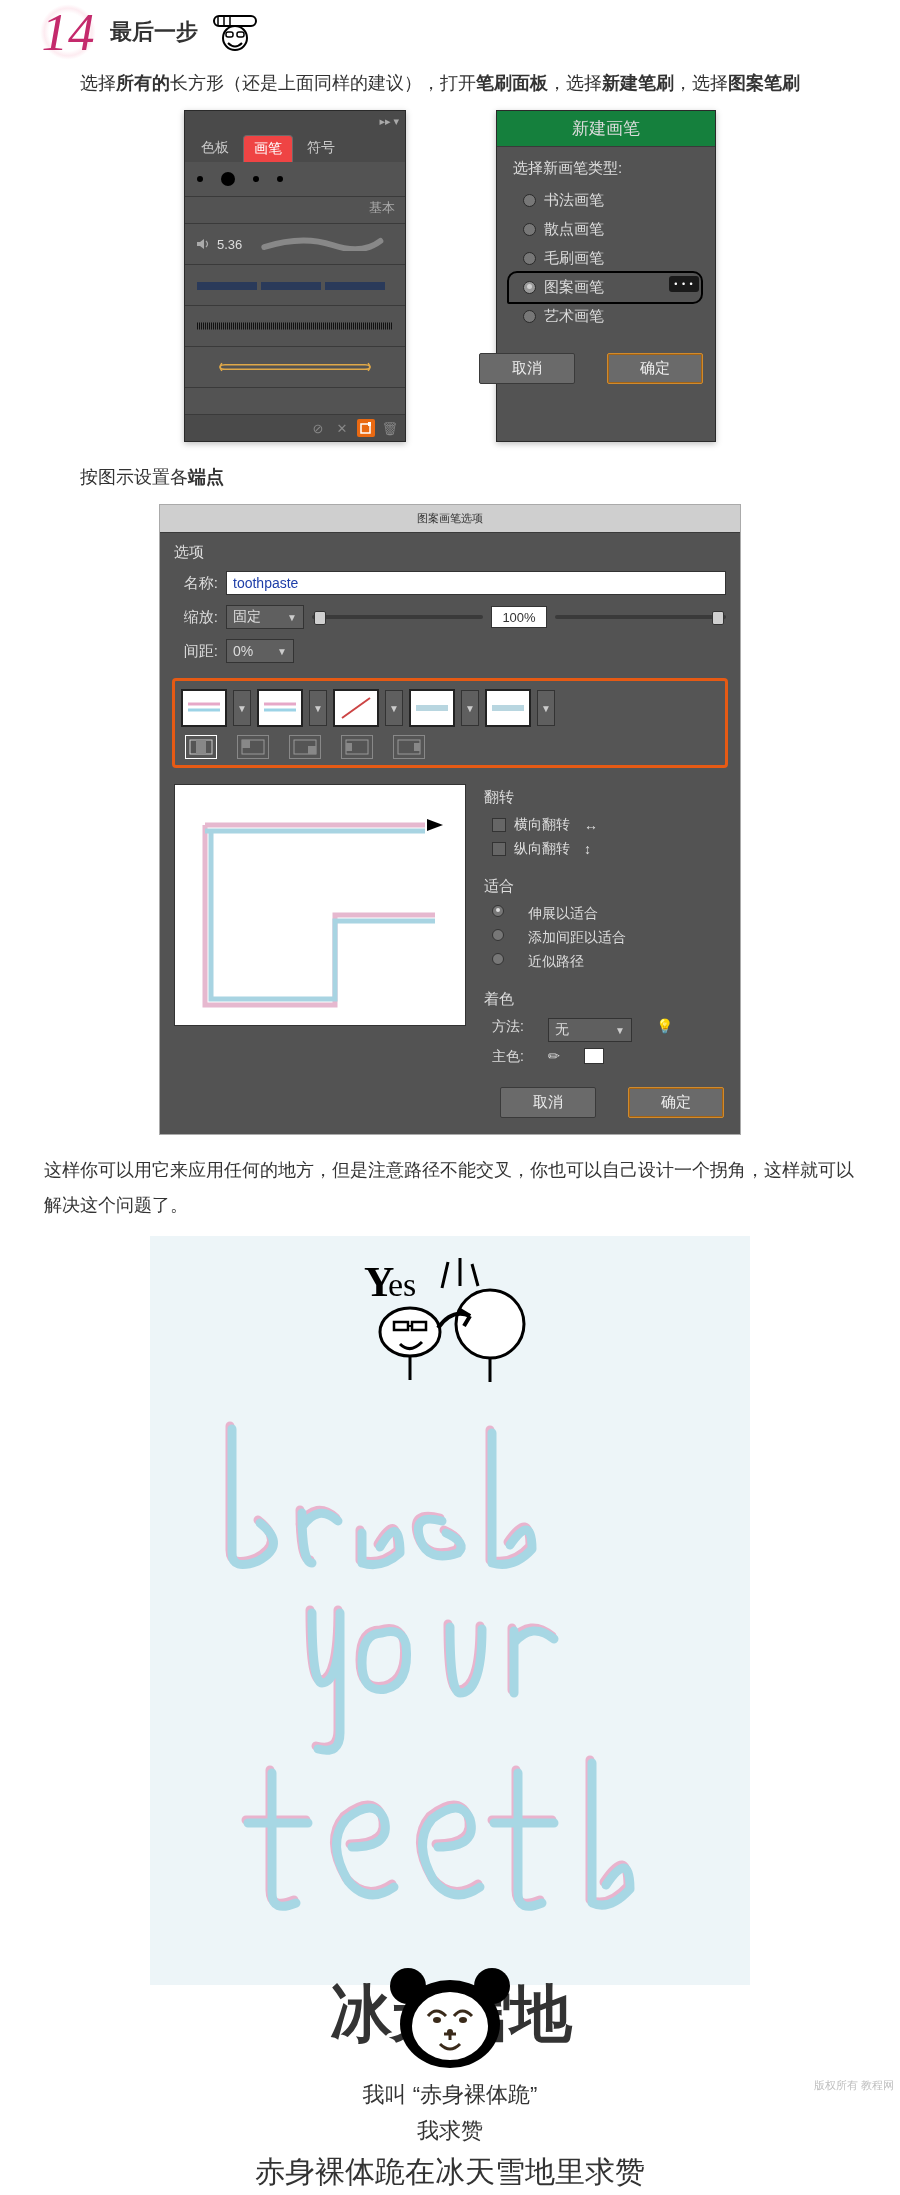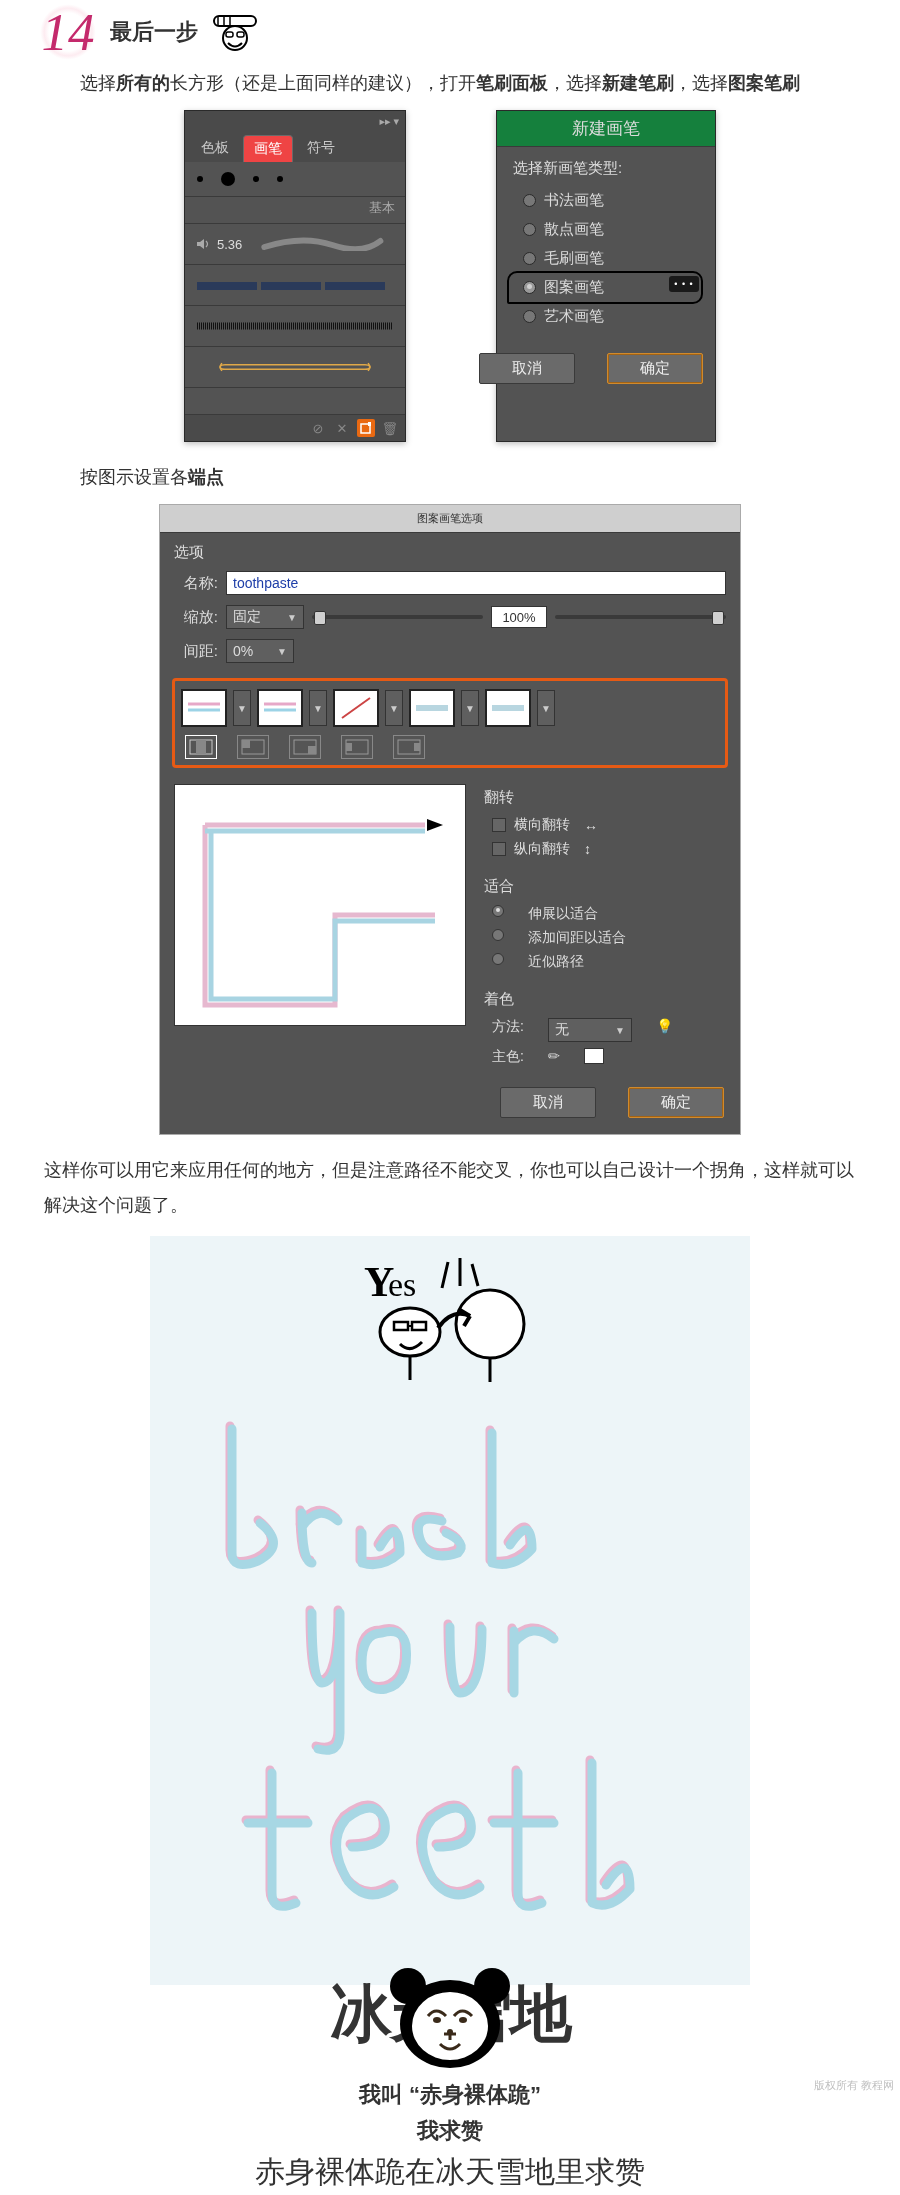--- a/index.html
+++ b/index.html
@@ -101,21 +101,21 @@
   .eyedrop{font-size:14px;transform:rotate(-45deg);display:inline-block;}
 
   
   .result-box { width:580px; margin:14px auto 0; background:#edf5f8; padding:18px 10px 30px; }
   .yes-row { display:flex; justify-content:center; align-items:flex-start; gap:8px; height:130px; }
   .brush-word { width:560px; margin:6px auto 0; }
 
   .meme-box { width:580px; margin:0 auto; text-align:center; }
   .meme-title { font-family:"KaiTi","STKaiti",serif; font-size:62px; font-weight:900; letter-spacing:-2px; line-height:0.95; }
   .panda-head { width:120px;height:110px;margin:-80px auto 0;position:relative; }
-  .meme-sub { font-weight:700; font-size:22px; margin-top:6px;text-align:center; }
+  .meme-sub { font-weight:400; font-size:22px; margin-top:6px;text-align:center; }
   .meme-line { font-family:"KaiTi","STKaiti",serif; font-size:30px; margin-top:6px; }
 
   .watermark { position:absolute; right:6px; bottom:140px; font-size:11px; color:#bfbfbf; writing-mode:horizontal-tb;}
   .rel{position:relative;}
 </style>
 </head>
 <body>
 
 <div class="wrap rel">
 

